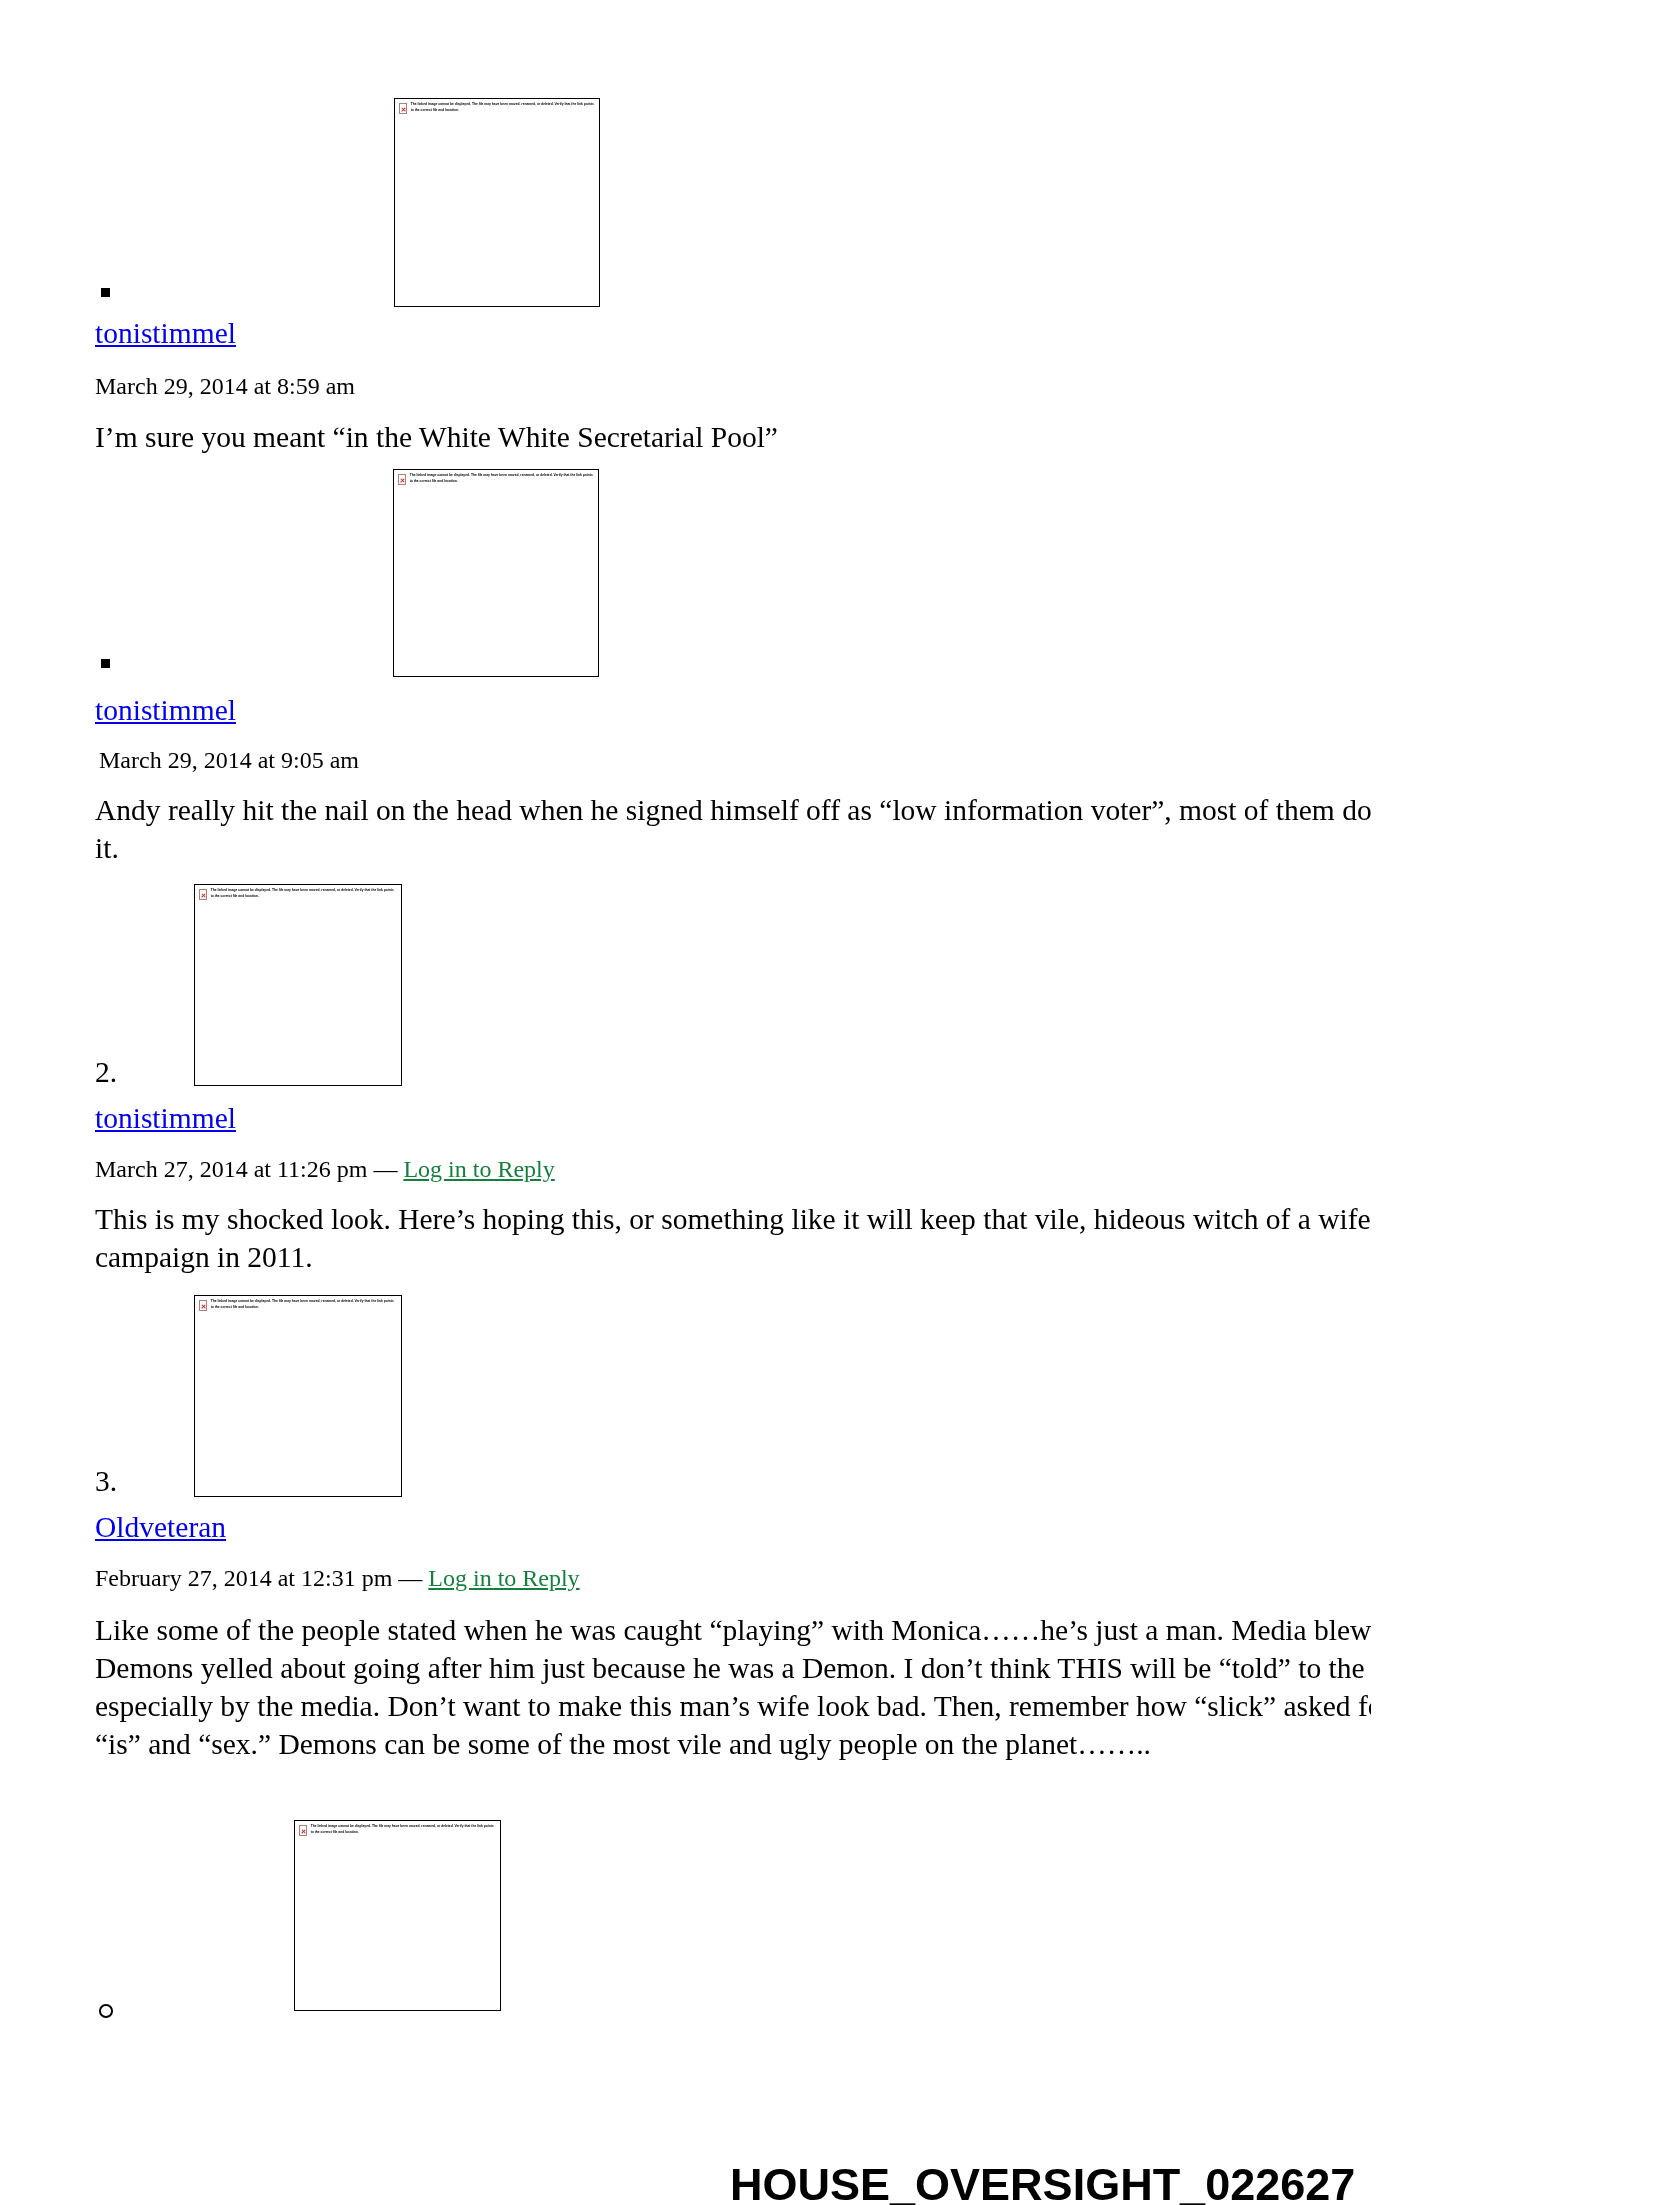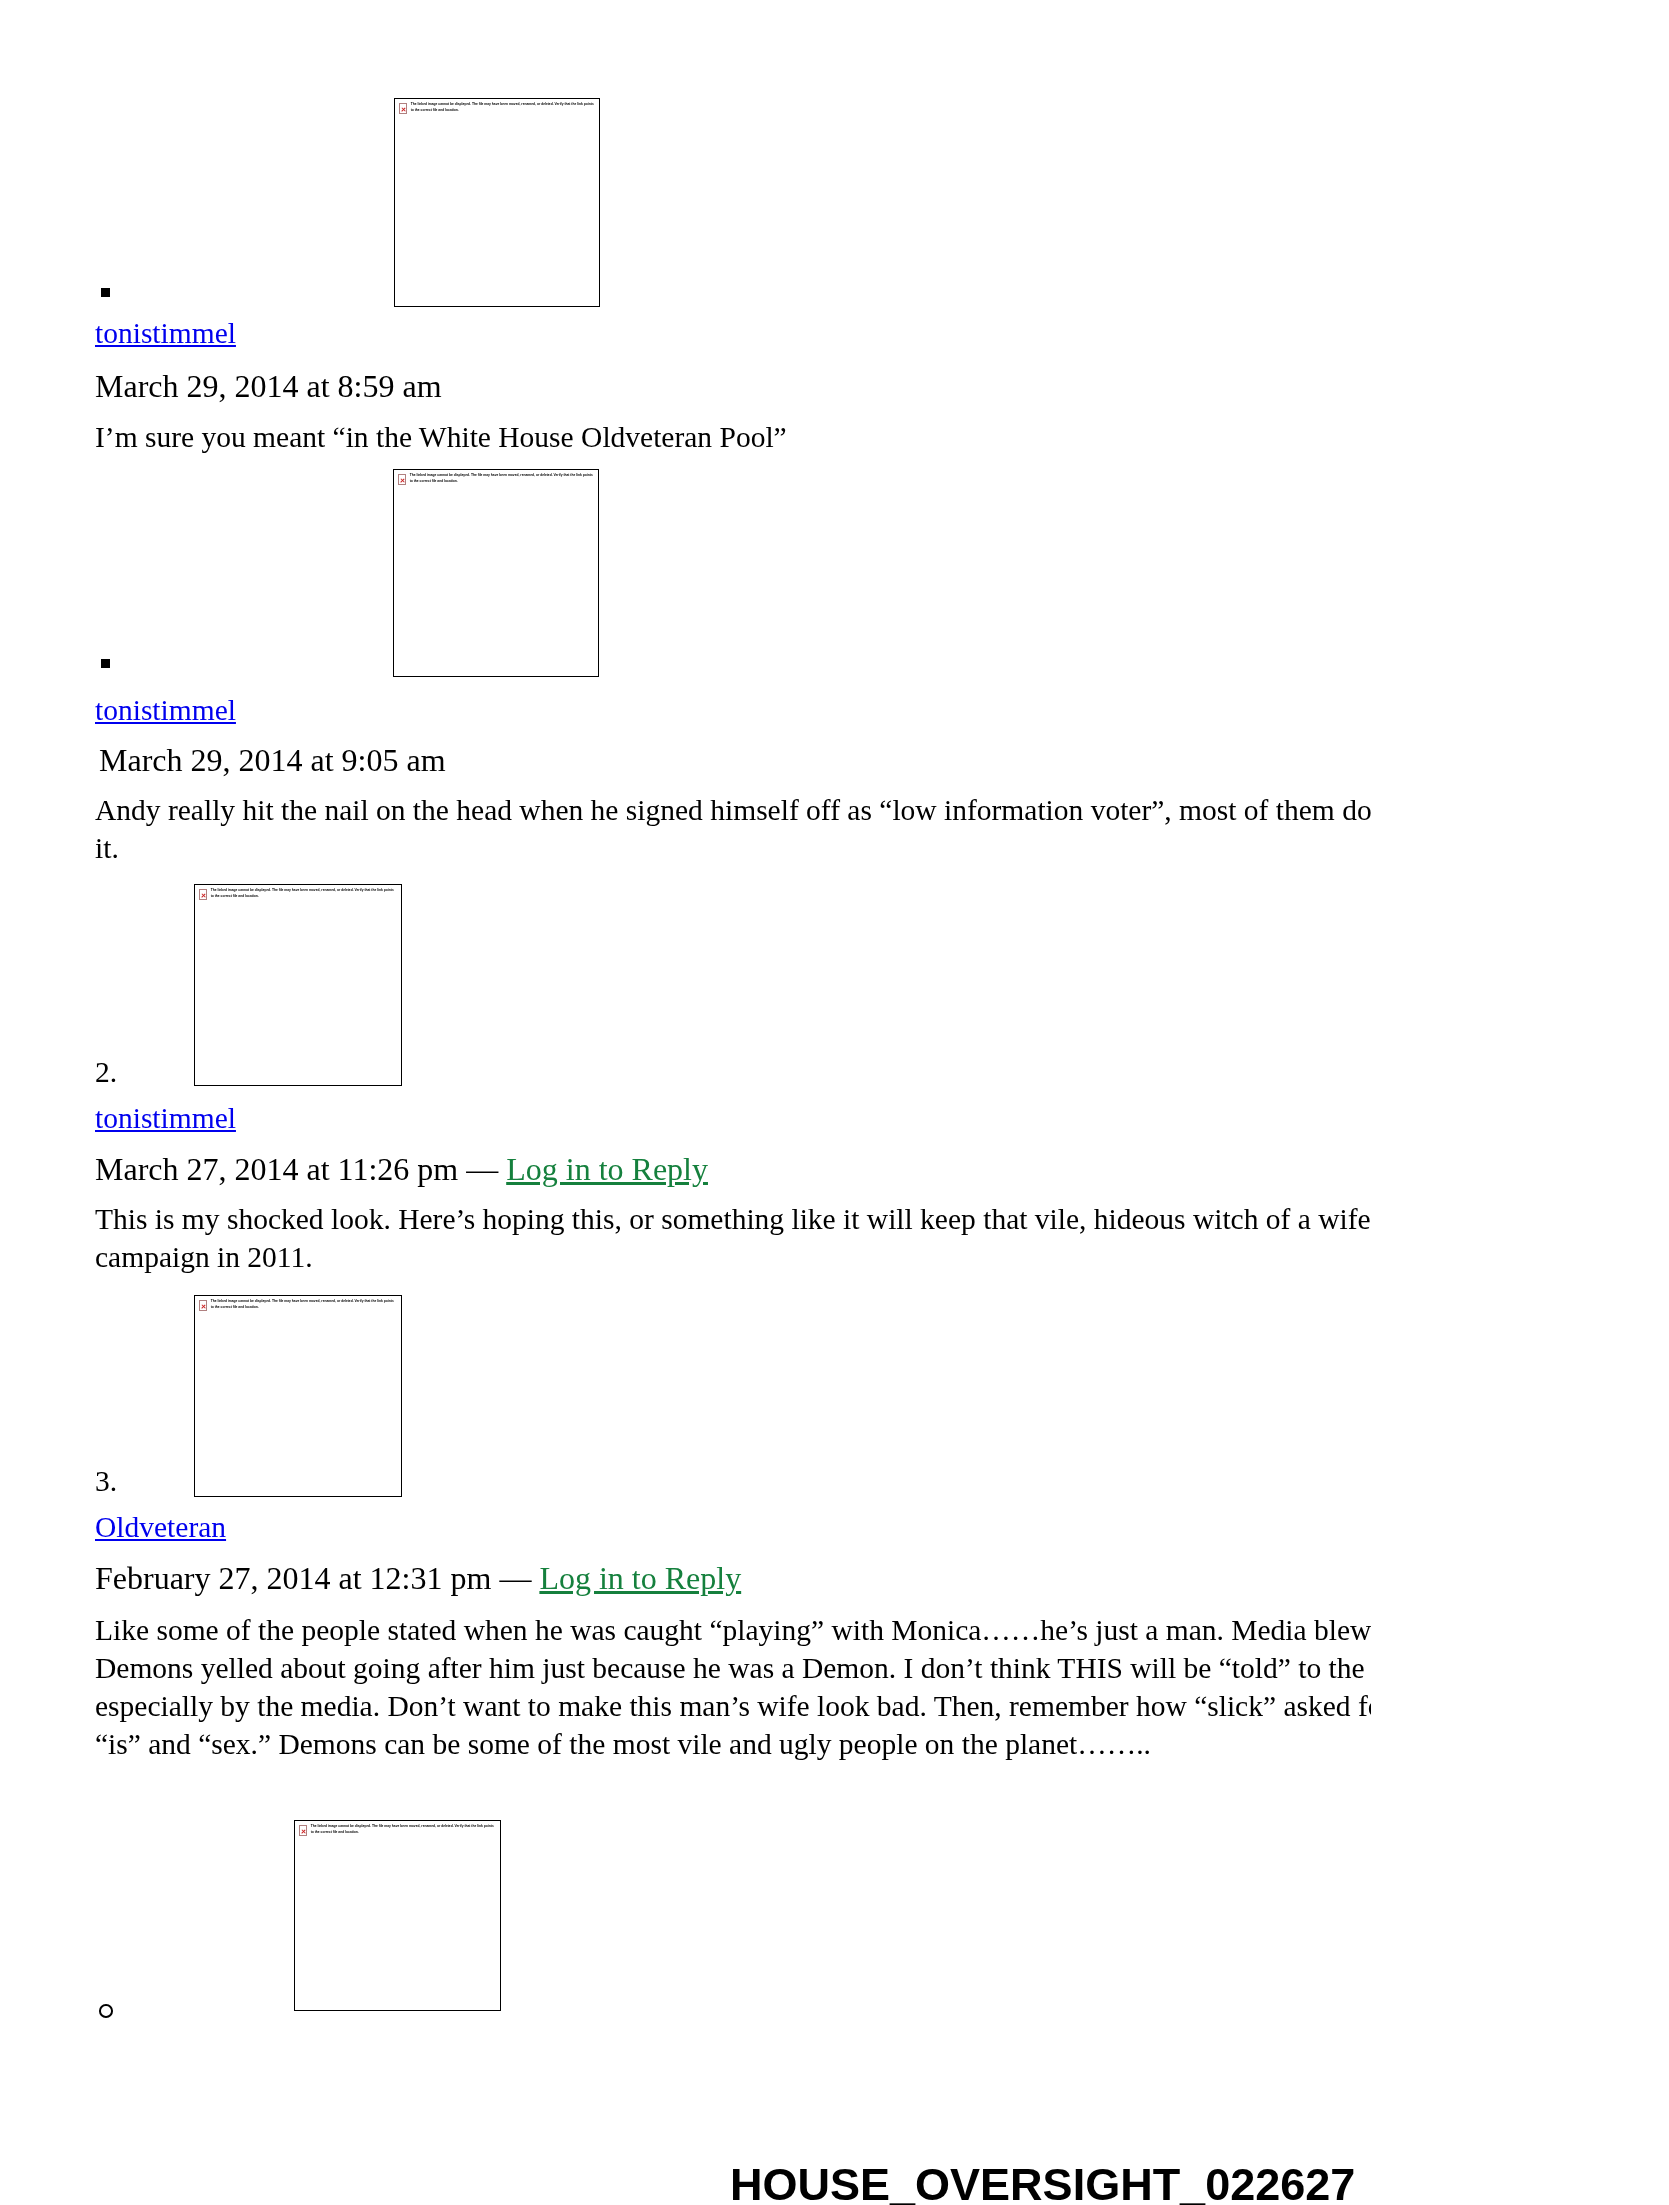--- a/index.html
+++ b/index.html
@@ -17,41 +17,41 @@
   }
   .ph-icon::before { transform:rotate(45deg); }
   .ph-icon::after  { transform:rotate(-45deg); }
   .ph-msg { font-family:"Liberation Sans", sans-serif; font-weight:bold; font-size:3.3px; line-height:1.6; color:#000000; }
   
   .sq { position:absolute; width:8.5px; height:8.5px; background:#000000; }
   .circle { position:absolute; width:13.7px; height:13.7px; border:2px solid #000000; border-radius:50%; background:#ffffff; }
   .num { position:absolute; font-size:29.5px; line-height:38px; }
   
   .author { position:absolute; font-size:29.5px; line-height:38px; color:#0000EE; text-decoration:underline; }
-  .dateline { position:absolute; font-size:32px; line-height:38px; white-space:nowrap; }
+  .dateline { position:absolute; font-size:24px; line-height:38px; white-space:nowrap; }
   .dateline a { color:#15803d; }
   .body-text { position:absolute; font-size:29.5px; line-height:38px; width:1486px; }
   .footer { position:absolute; top:2159px; right:15.7px; font-family:"Liberation Sans", sans-serif; font-size:45px; color:#000000;font-weight:bold; }
 </style>
 </head>
 <body>
 
 <div class="page">
 
   <div class="ph" style="left:394px; top:98px; width:206px; height:209px">
     <div class="ph-head">
       <span class="ph-icon"></span>
       <span class="ph-msg">The linked image cannot be displayed. The file may have been moved, renamed, or deleted. Verify that the link points to the correct file and location.</span>
     </div>
   </div>
 
   <span class="sq" style="left:101px; top:288px"></span>
   <a class="author" style="left:95px; top:314px" href="#">tonistimmel</a>
   <div class="dateline" style="left:95px; top:367px">March 29, 2014 at 8:59 am</div>
-  <div class="body-text" style="left:95px; top:418px">I’m sure you meant “in the White House Oldveteran Pool”</div>
+  <div class="body-text" style="left:95px; top:418px">I’m sure you meant “in the White White Secretarial Pool”</div>
 
   <div class="ph" style="left:393px; top:469px; width:206px; height:208px">
     <div class="ph-head">
       <span class="ph-icon"></span>
       <span class="ph-msg">The linked image cannot be displayed. The file may have been moved, renamed, or deleted. Verify that the link points to the correct file and location.</span>
     </div>
   </div>
 
   <span class="sq" style="left:101px; top:659px"></span>
   <a class="author" style="left:95px; top:691px" href="#">tonistimmel</a>

